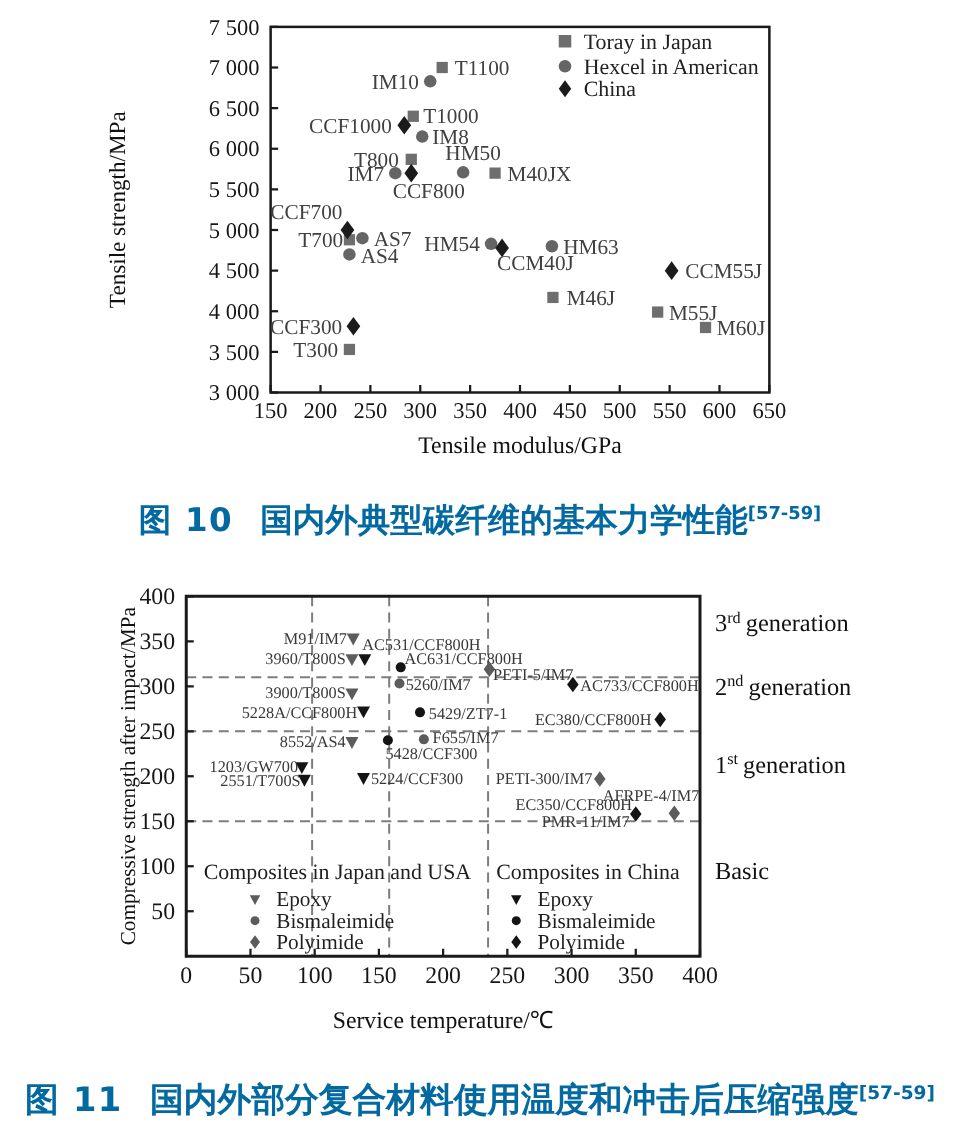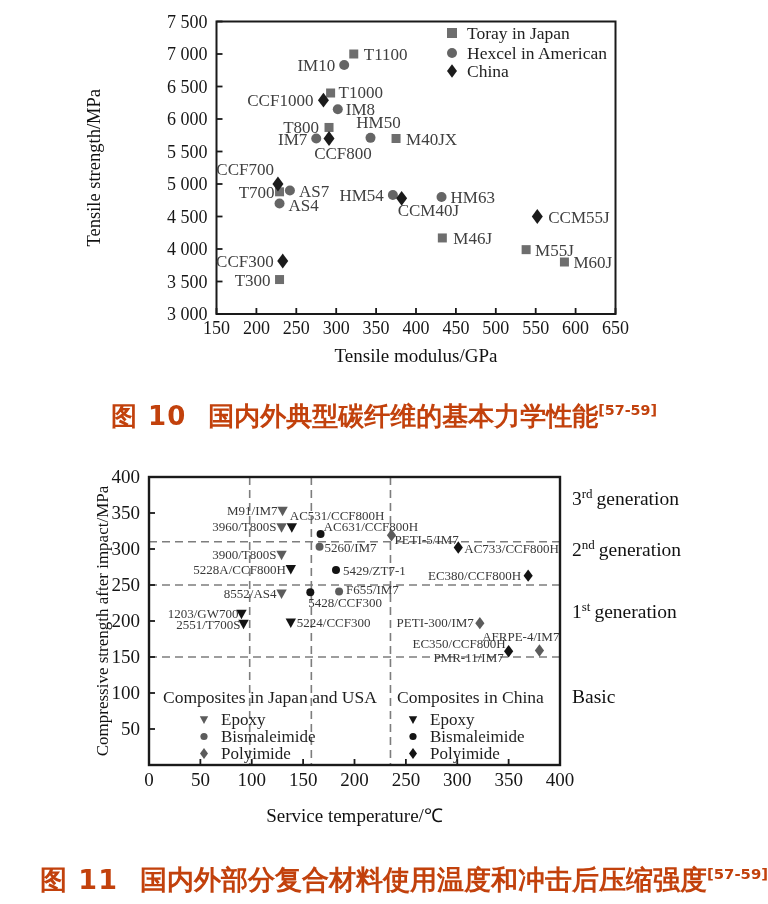--- a/index.html
+++ b/index.html
@@ -3,23 +3,23 @@
 <meta charset="utf-8">
 <style>
   html,body{margin:0;padding:0;background:#ffffff;}
   #page{position:relative;width:768px;height:904px;background:#ffffff;overflow:hidden;}
   svg{position:absolute;left:0;}
   svg text{font-family:"Liberation Serif", serif;}
   .plot-border{fill:none;stroke:#1a1a1a;}
   .tick{stroke:#1a1a1a;stroke-width:1.8;}
   .dash{stroke:#7d7d7d;stroke-width:1.6;stroke-dasharray:8 5;fill:none;}
   .caption{position:absolute;width:768px;text-align:center;font-family:"DejaVu Sans",sans-serif;
-           font-weight:700;color:#c2410c;white-space:nowrap;}
+           font-weight:700;color:#0369a1;white-space:nowrap;}
   #caption10{top:399px;font-size:26px;}
-  #caption11{top:862px;font-size:27px;text-align:right;}
+  #caption11{top:862px;font-size:27px;}
   .cap-label{margin-right:22px;letter-spacing:1px;}
   .caption sup{font-size:0.55em;font-weight:700;}
 </style>
 </head>
 <body>
 
 <div id="page">
   <svg id="chart10" width="768" height="392" viewBox="0 0 768 392" style="top:0;">
       <rect x="216.5" y="21.5" width="399" height="292.5" class="plot-border" stroke-width="2"></rect>
       <line x1="216.5" x2="216.5" y1="314" y2="308" class="tick"></line>

